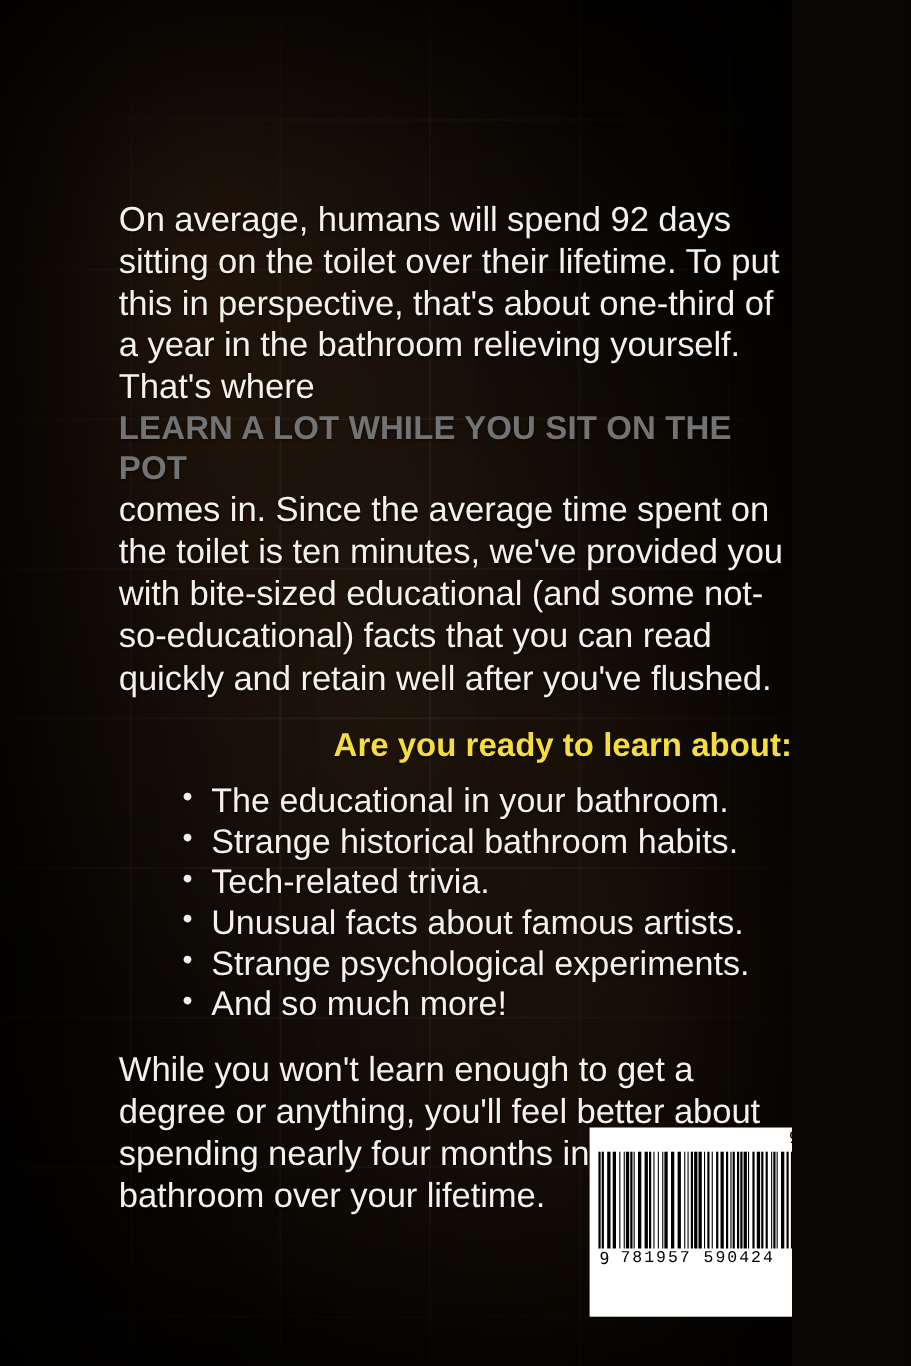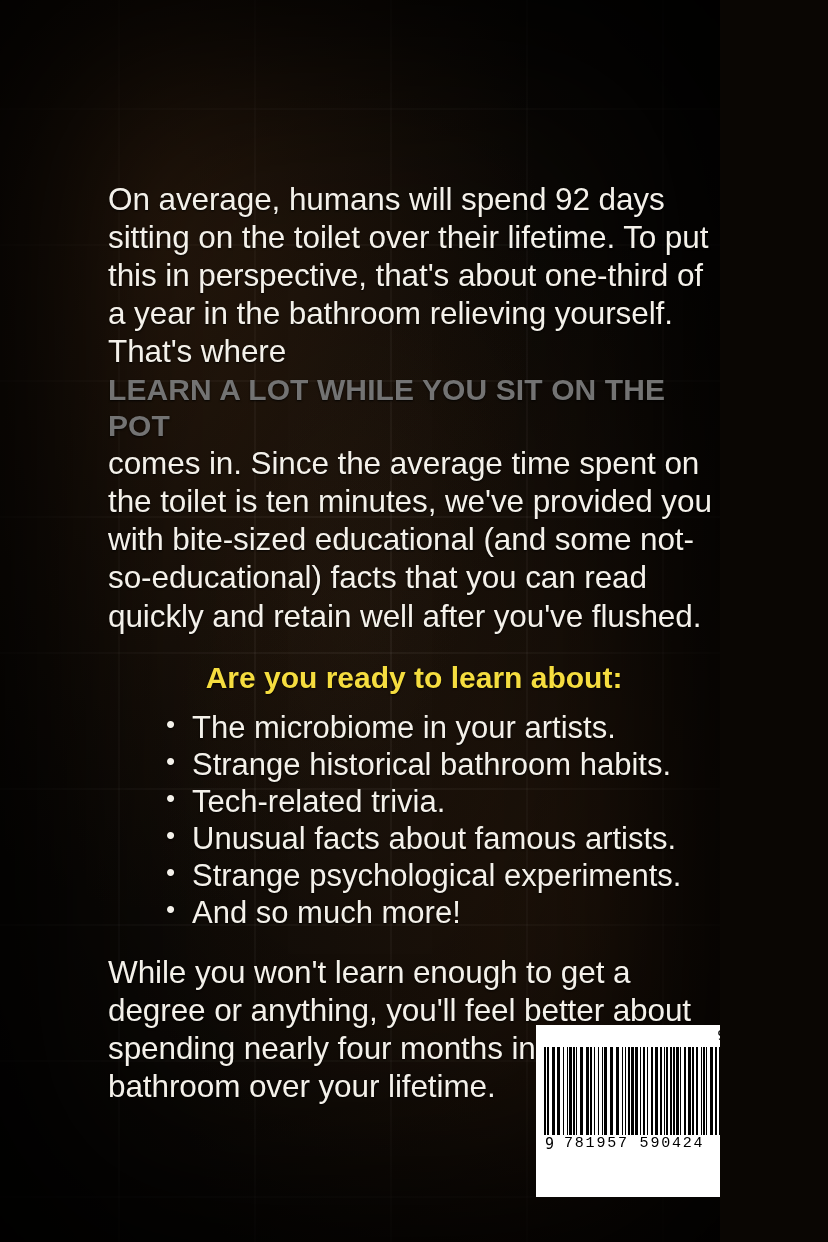--- a/index.html
+++ b/index.html
@@ -70,21 +70,21 @@
   .title-inline {
     display: block;
     color: #737373;
     font-weight: bold;
     font-size: 30px;
     letter-spacing: 0.1px;
     margin: 1px 0 0 0;
   }
 
   .ready {
-    text-align: center;
+    text-align: right;
     color: #f5dd3f;
     font-weight: bold;
     font-size: 30px;
     margin: 26px 0 14px 0;
     text-shadow: 0 1px 2px rgba(0,0,0,0.8);
   }
 
   .bullets {
     list-style: none;
     margin: 0 0 0 58px;
@@ -186,21 +186,21 @@
   <div class="tiles"></div>
   <div class="vignette"></div>
 
   <div class="content">
 
     <p class="para"><span>On average, humans will spend 92 days sitting on the toilet over their lifetime. To put this in perspective, that's about one-third of a year in the bathroom relieving yourself. That's where</span><span class="title-inline">LEARN A LOT WHILE YOU SIT ON THE POT</span><span>comes in. Since the average time spent on the toilet is ten minutes, we've provided you with bite-sized educational (and some not-so-educational) facts that you can read quickly and retain well after you've flushed.</span></p>
 
     <p class="ready">Are you ready to learn about:</p>
 
     <ul class="bullets">
-      <li>The microbiome in your artists.</li>
+      <li>The educational in your bathroom.</li>
       <li>Strange historical bathroom habits.</li>
       <li>Tech-related trivia.</li>
       <li>Unusual facts about famous artists.</li>
       <li>Strange psychological experiments.</li>
       <li>And so much more!</li>
     </ul>
 
     <p class="para closing">While you won't learn enough to get a degree or anything, you'll feel better about spending nearly four months in the bathroom over your lifetime.</p>
   </div>
 

